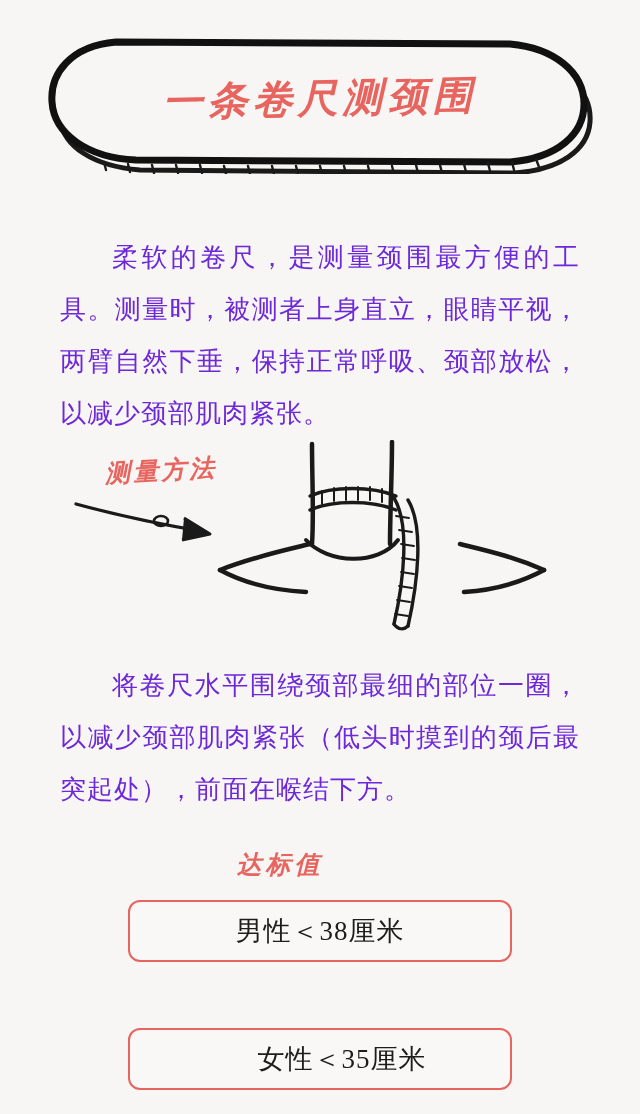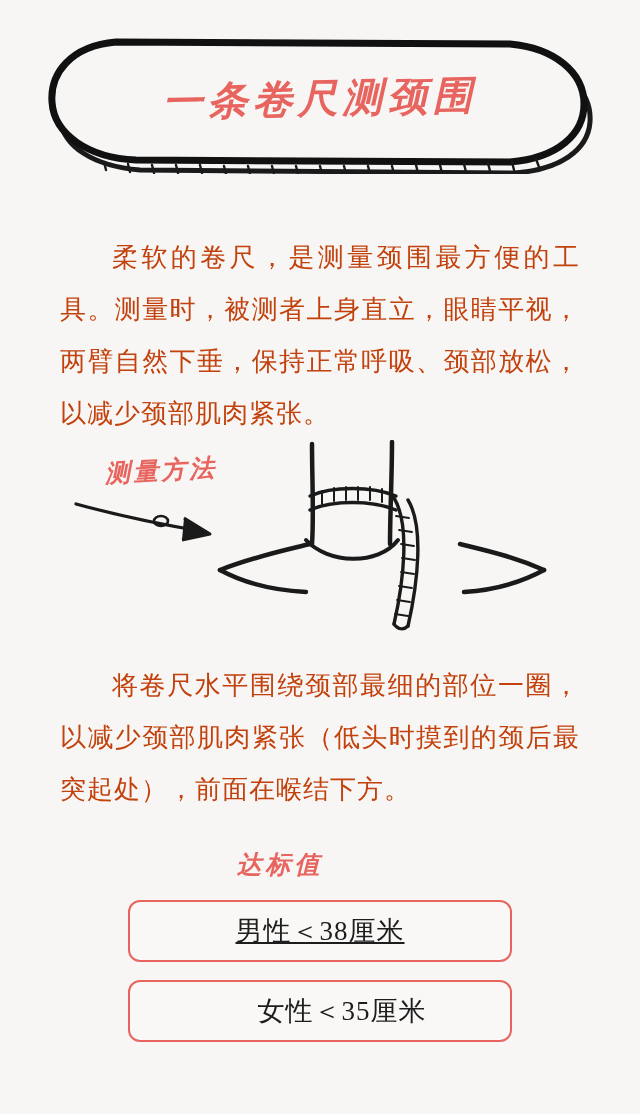--- a/index.html
+++ b/index.html
@@ -46,21 +46,21 @@
     font-style: italic;
     transform: rotate(-1.3deg);
   }
 
   
   .para {
     position: absolute;
     font-size: 26px;
     line-height: 52px;
     letter-spacing: 1px;
-    color: #c2410c;
+    color: #6d28d9;
     text-align: justify;
     text-indent: 2em;
     width: 520px;
     left: 60px;
   }
   .para-1 { top: 232px; }
   .para-2 { top: 660px; }
 
   
   .illus {
@@ -106,22 +106,22 @@
     border-radius: 12px;
     box-sizing: border-box;
     display: flex;
     align-items: center;
     justify-content: center;
     font-size: 27px;
     letter-spacing: 1px;
     color: #1d1d1d;
     background: #f9f8f6;
   }
-  .std-box-1 { top: 900px; text-decoration: underline; }
-  .std-box-2 { top: 980px; padding-left: 44px; }
+  .std-box-1 { top: 900px; }
+  .std-box-2 { top: 1028px; padding-left: 44px; }
 </style>
 </head>
 <body>
 
 <div class="banner-wrap">
   <svg width="552" height="140" viewBox="0 0 552 140">
 
     <path d="M70 24 C24 30 12 62 16 86 C20 112 48 132 96 136 L470 139 C516 136 544 116 546 88 C548 58 524 34 480 28 L70 24 Z" fill="none" stroke="#1a1a1a" stroke-width="5" stroke-linejoin="round" stroke-linecap="round"></path>
 
     <path d="M72 8 C26 12 6 40 8 68 C10 100 44 124 92 126 L466 128 C514 124 540 100 540 70 C540 38 510 14 466 10 L72 8 Z" fill="#f7f6f4" stroke="#111111" stroke-width="7" stroke-linejoin="round" stroke-linecap="round"></path>

